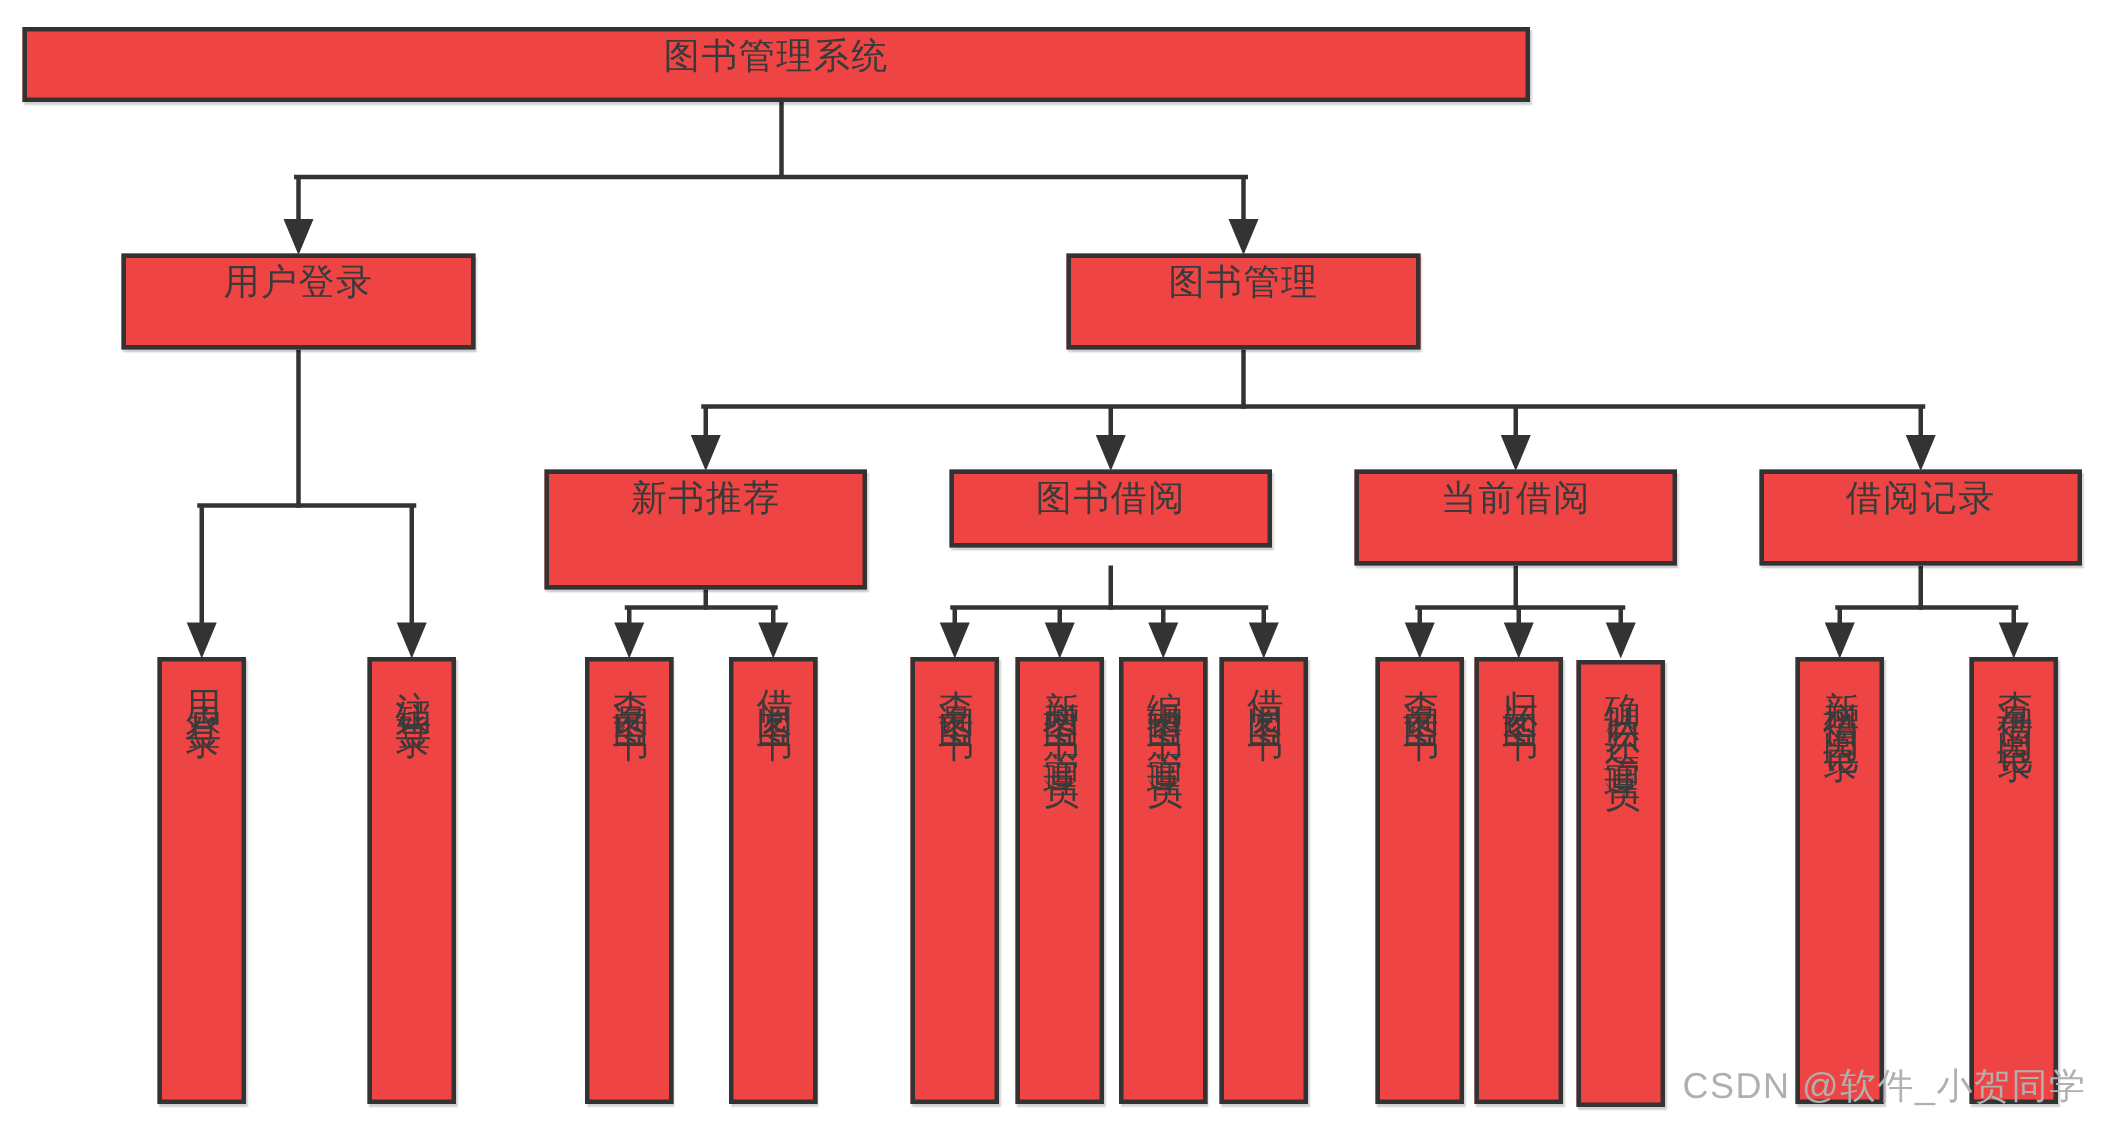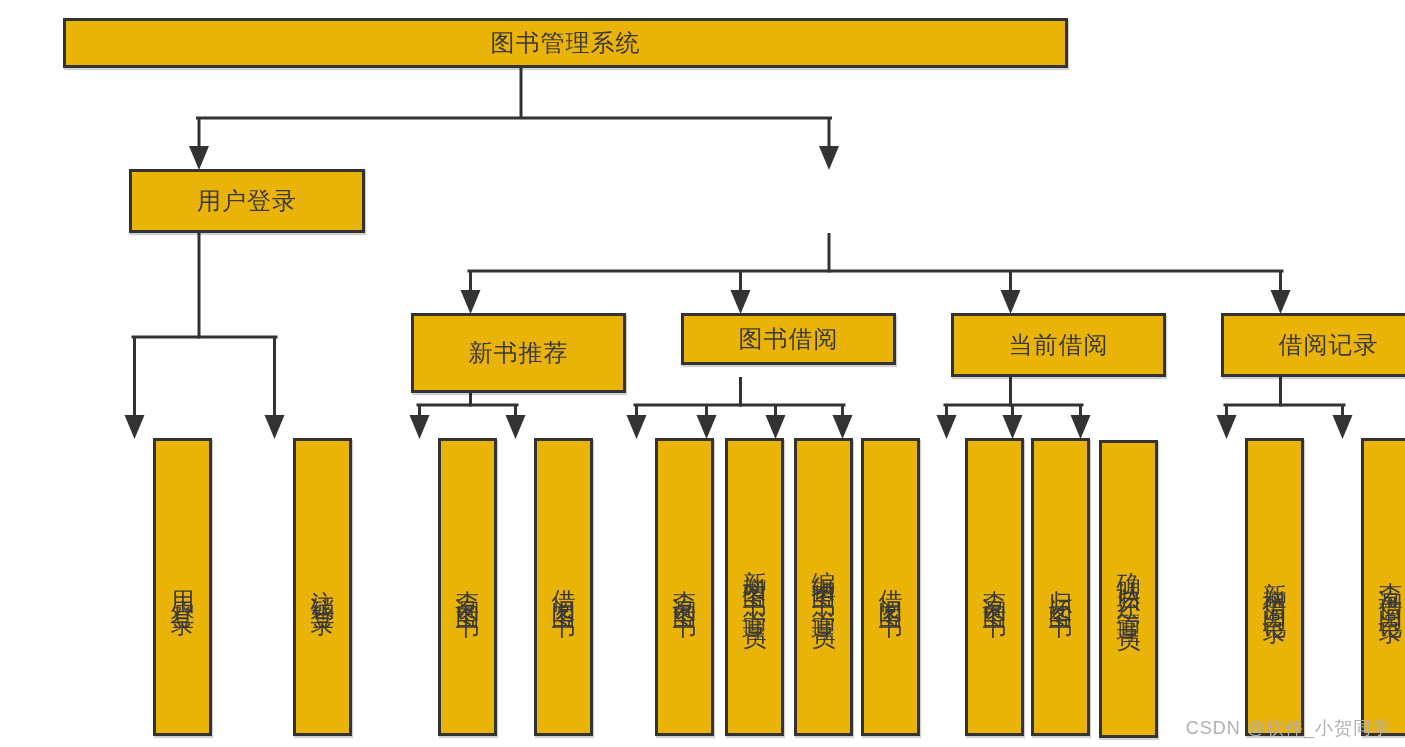--- a/index.html
+++ b/index.html
@@ -22,28 +22,27 @@
 
   .connectors {
     position: absolute;
     left: 0; top: 0;
     width: 1405px; height: 747px;
     color: var(--line);
   }
 
   .node {
     position: absolute;
-    background: #eab308;
+    background: #ef4444;
     border: 3px solid var(--line);
     box-shadow: 1px 2px 1px rgba(0,0,0,0.18);
     display: flex;
-    align-items: center;
+    align-items: flex-start;
     justify-content: center;
     color: var(--text);
-    margin-left: 48px;
   }
 
   .h-node .label {
     font-size: 24px;
     letter-spacing: 1px;
     white-space: nowrap;
     color: var(--text);
   }
 
   .v-node { width: 59px; height: 298px; }
@@ -55,21 +54,21 @@
     line-height: 1;
     letter-spacing: 8px;
     white-space: nowrap;
     color: var(--text);
   }
 
   .watermark {
     position: absolute;
     right: 14px;
     bottom: 7px;
-    font-size: 18px;
+    font-size: 24px;
     letter-spacing: 1px;
     color: var(--watermark);
     white-space: nowrap;
   }
 </style>
 </head>
 <body>
 
 <div class="canvas">
 
@@ -135,20 +134,23 @@
     <polygon points="1332.5,415 1352.5,415 1342.5,439" stroke="none"></polygon>
   </svg>
 
   <div class="node h-node" style="left:15px; top:18px; width:1005px; height:50px;">
     <span class="label">图书管理系统</span>
   </div>
 
   <div class="node h-node" style="left:81px; top:169px; width:236px; height:64px;">
     <span class="label">用户登录</span>
   </div>
+  <div class="node h-node" style="left:711px; top:169px; width:236px; height:64px;">
+    <span class="label">图书管理</span>
+  </div>
 
   <div class="node h-node" style="left:363px; top:313px; width:215px; height:80px;">
     <span class="label">新书推荐</span>
   </div>
   <div class="node h-node" style="left:633px; top:313px; width:215px; height:52px;">
     <span class="label">图书借阅</span>
   </div>
   <div class="node h-node" style="left:903px; top:313px; width:215px; height:64px;">
     <span class="label">当前借阅</span>
   </div>

